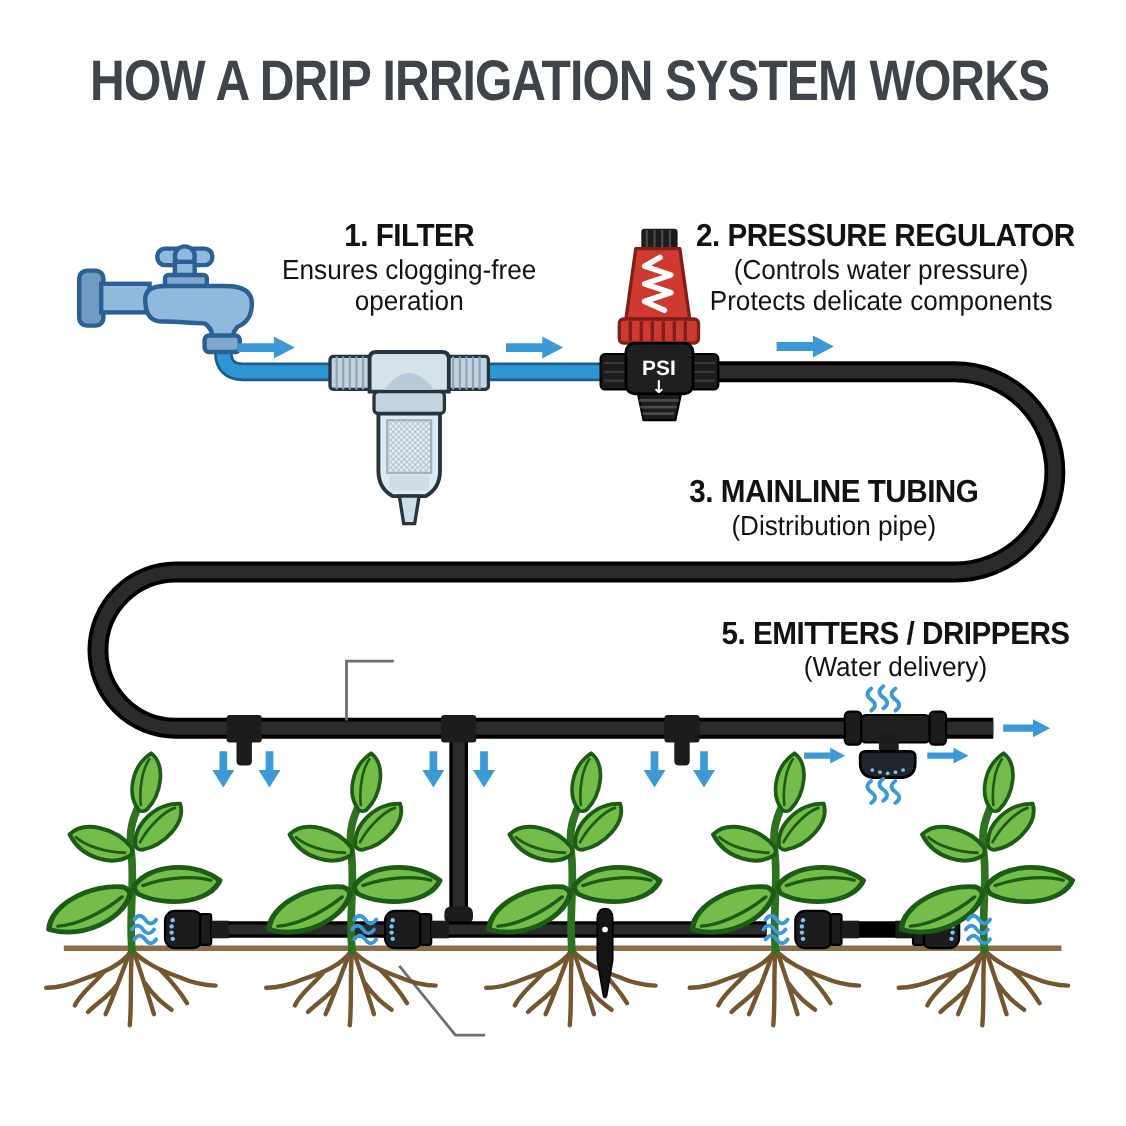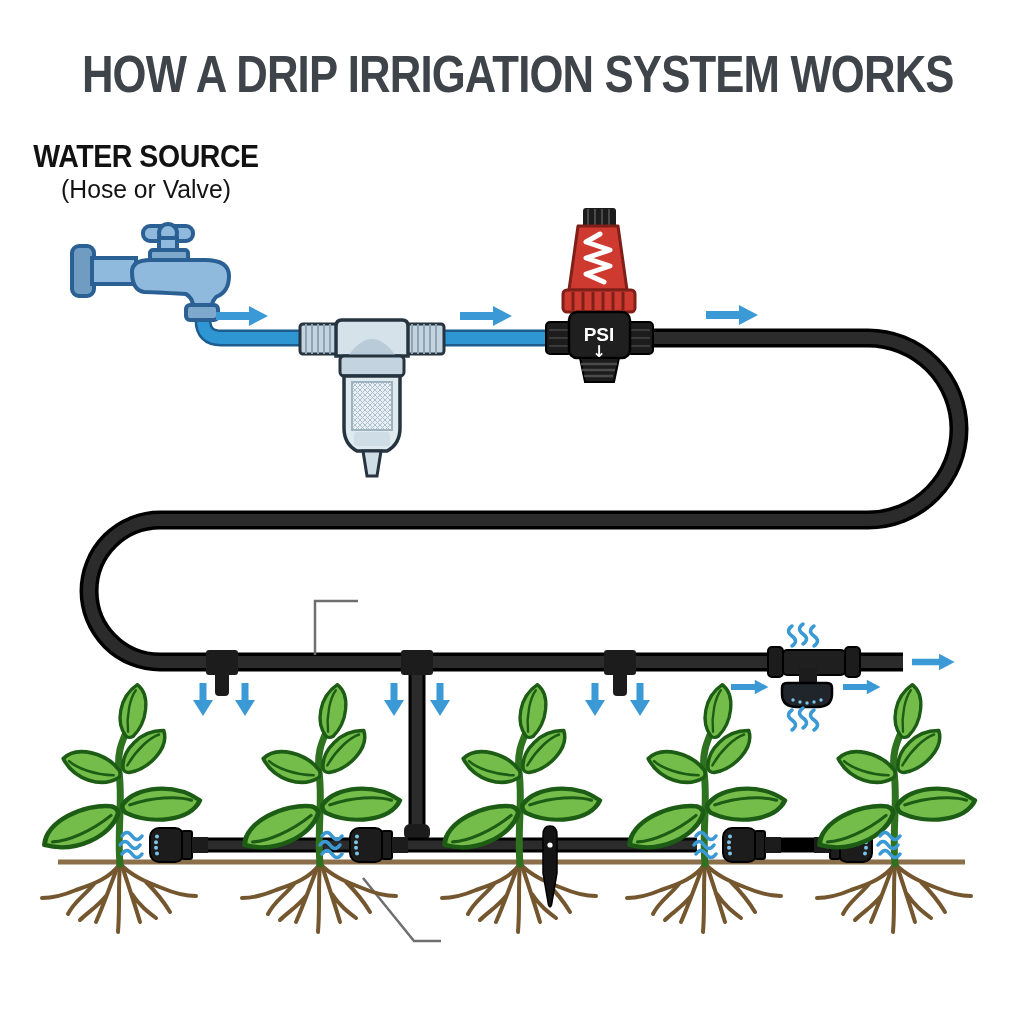--- a/index.html
+++ b/index.html
@@ -203,24 +203,38 @@
   <use href="#dArrow" transform="translate(203,683)"></use>
   <use href="#dArrow" transform="translate(245,683)"></use>
   <use href="#dArrow" transform="translate(394,683)"></use>
   <use href="#dArrow" transform="translate(440,683)"></use>
   <use href="#dArrow" transform="translate(595,683)"></use>
   <use href="#dArrow" transform="translate(640,683)"></use>
 </svg>
 
 <div class="lbl title" style="left:0;top:44px;width:1024px;">HOW A DRIP IRRIGATION SYSTEM WORKS</div>
 
-<div class="lbl" style="left:16px;top:140px;width:260px;">
-  <div class="wh">WATER SOURCE</div>
-  <div class="ws">(Hose or Valve)</div>
-</div>
-
-
-
-
-
+
+<div class="lbl" style="left:222px;top:199px;width:300px;">
+  <div class="h">1. FILTER</div>
+  <div class="s">Ensures clogging-free</div>
+  <div class="s">operation</div>
+</div>
+
+<div class="lbl" style="left:620px;top:199px;width:362px;">
+  <div class="h">2. PRESSURE REGULATOR</div>
+  <div class="s">(Controls water pressure)</div>
+  <div class="s">Protects delicate components</div>
+</div>
+
+<div class="lbl" style="left:598px;top:431px;width:320px;">
+  <div class="h">3. MAINLINE TUBING</div>
+  <div class="s">(Distribution pipe)</div>
+</div>
+
+
+<div class="lbl" style="left:644px;top:560px;width:340px;">
+  <div class="h">5. EMITTERS / DRIPPERS</div>
+  <div class="s">(Water delivery)</div>
+</div>
 
 
 </div>
 
 </body></html>

